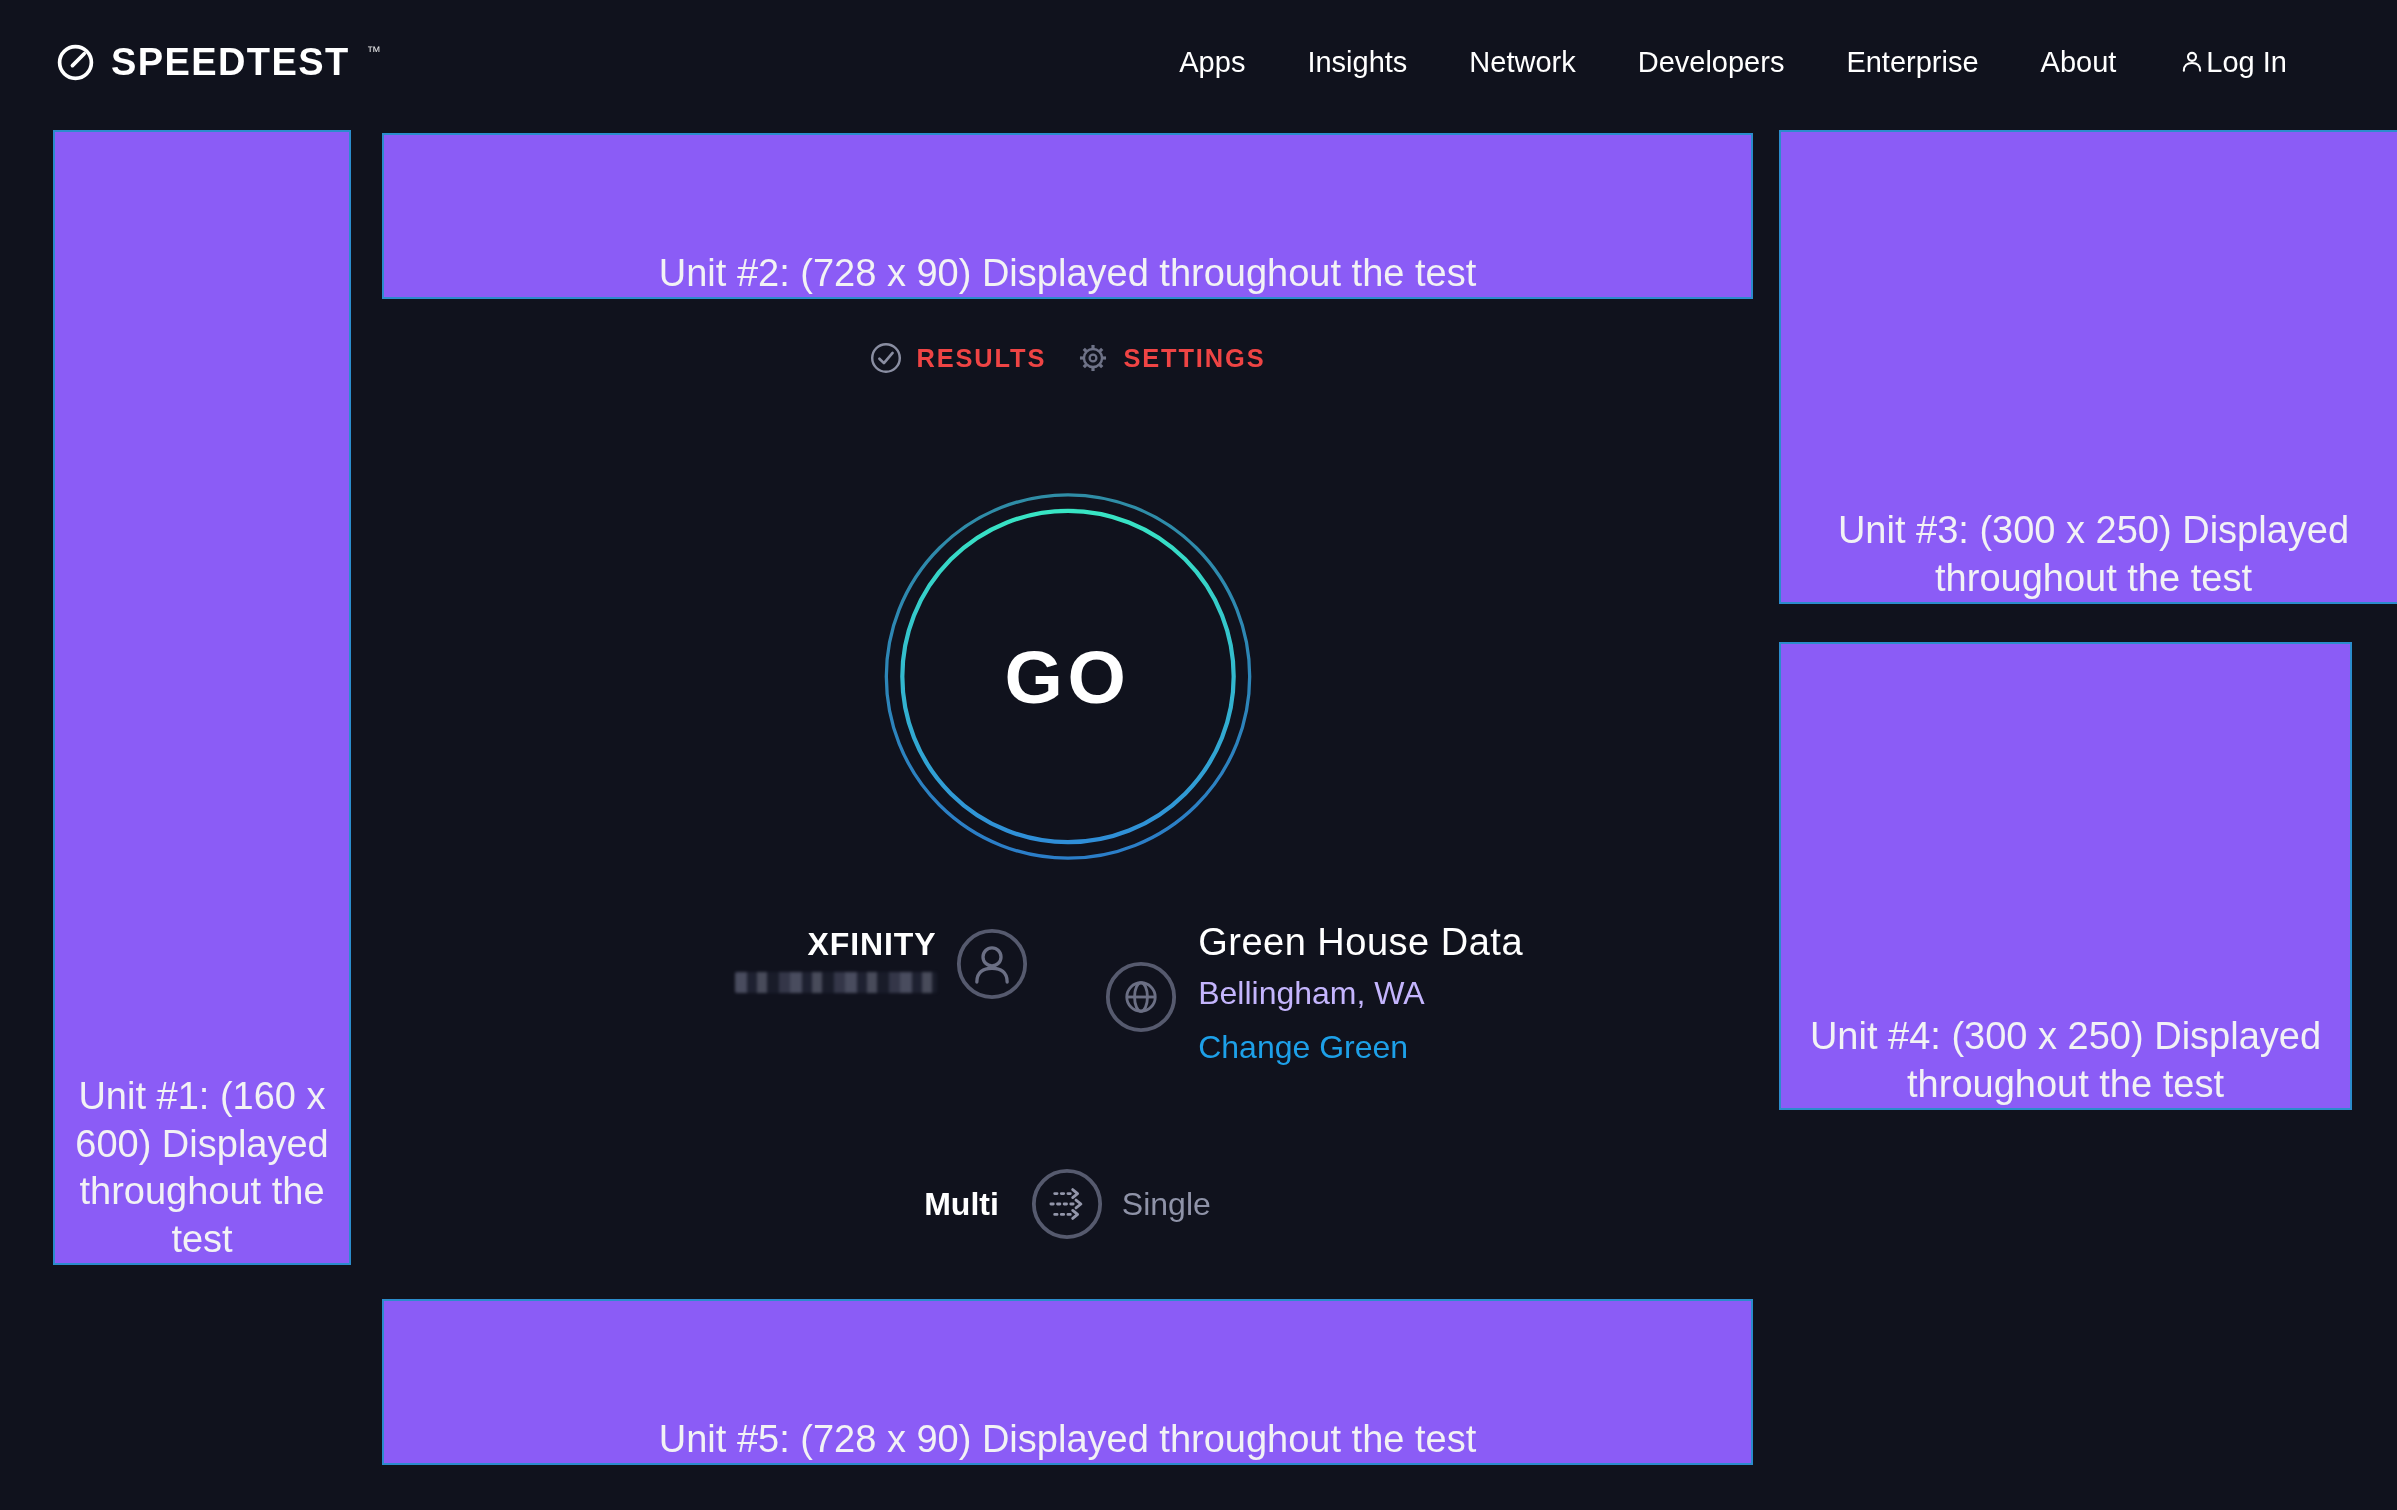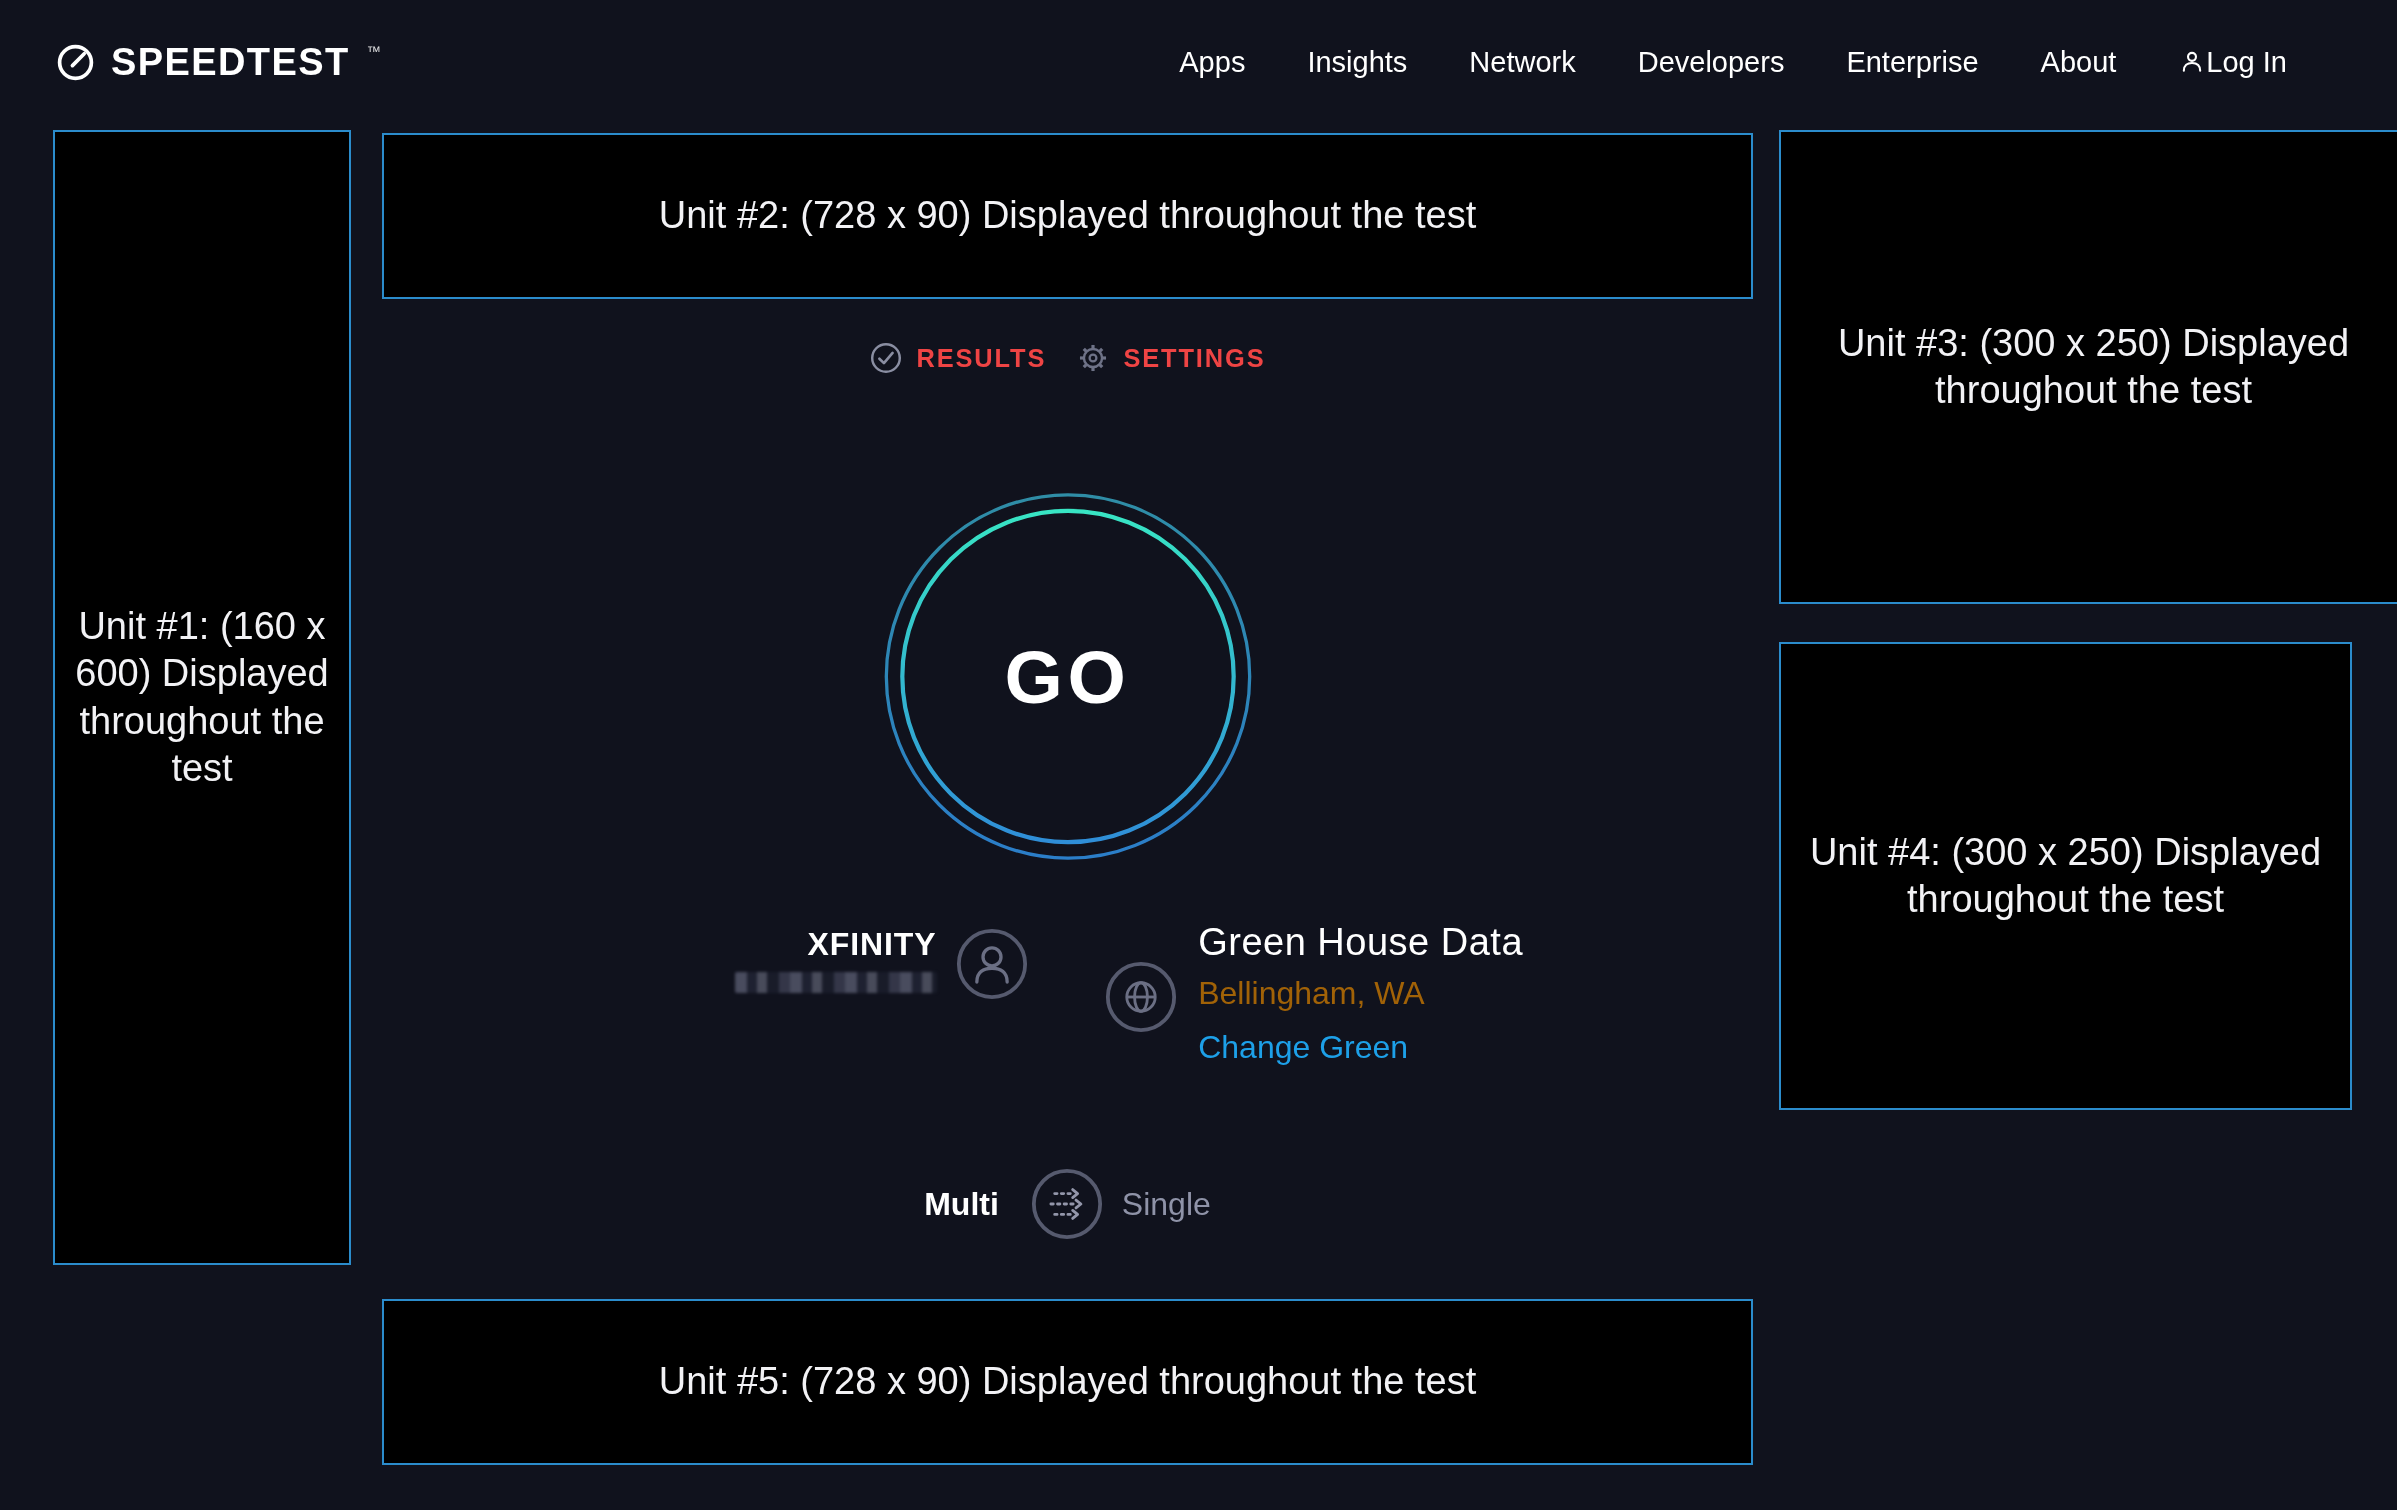--- a/index.html
+++ b/index.html
@@ -17,22 +17,22 @@
     padding:0 110px 0 55px;box-sizing:border-box;
   }
   .brand{display:flex;align-items:center;gap:15px;cursor:pointer;}
   .brand-text{font-size:38px;font-weight:700;letter-spacing:1.4px;color:#fff;}
   .brand-tm{font-size:14px;vertical-align:top;opacity:.85;margin-left:1.9px;position:relative;top:-11.3px;}
   .nav{margin-left:auto;display:flex;align-items:center;gap:62px;}
   .nav-item{font-size:29px;color:#fff;cursor:pointer;white-space:nowrap;}
   .login{display:flex;align-items:center;gap:0;cursor:pointer;}
   
   .ad{
-    position:absolute;background:#000000;border:2.8px solid #2b8ccc;
-    box-sizing:border-box;display:flex;align-items:center;justify-content:center;
+    position:absolute;background:#8b5cf6;border:2.8px solid #2b8ccc;
+    box-sizing:border-box;display:flex;align-items:flex-end;justify-content:center;
     text-align:center;color:#f2f2f5;font-size:38px;line-height:1.25;cursor:pointer;
   }
   .ad-inner{padding:0 19px;}
   .ad-unit1{left:53px;top:130px;width:298px;height:1135px;}
   .ad-unit2{left:382px;top:133px;width:1371px;height:166px;}
   .ad-unit3{left:1779px;top:130px;width:629px;height:474px;}
   .ad-unit4{left:1779px;top:642px;width:573px;height:468px;}
   .ad-unit5{left:382px;top:1299px;width:1371px;height:166px;}
   
   .main{position:absolute;left:382px;top:0;width:1371px;height:100%;}
@@ -65,21 +65,21 @@
         rgba(128,132,158,.50) 0 12.2px,
         rgba(54,58,80,.38) 12.2px 21.7px,
         rgba(150,154,176,.42) 21.7px 32px,
         rgba(38,42,60,.42) 32px 44px,
         rgba(96,100,126,.45) 44px 55px);
     filter:blur(1.5px);
   }
   .icon-circle{flex:0 0 auto;margin-top:13px;}
   .server-stack{display:flex;flex-direction:column;align-items:flex-start;margin-left:21.7px;margin-top:5.6px;}
   .server-name{font-size:38px;color:#fff;letter-spacing:0.5px;}
-  .server-loc{font-size:32px;color:#a16207;margin-top:11.3px;}
+  .server-loc{font-size:32px;color:#c4b5fd;margin-top:11.3px;}
   .server-change{font-size:32px;color:#1da0e8;margin-top:17px;cursor:pointer;}
   
   .connections-label{
     position:absolute;top:1126px;left:0;width:100%;
     text-align:center;font-size:28px;color:#72768a;letter-spacing:0.5px;
   }
   .connections-row{
     position:absolute;top:1168px;left:0;width:100%;
     display:flex;justify-content:center;align-items:center;
   }

